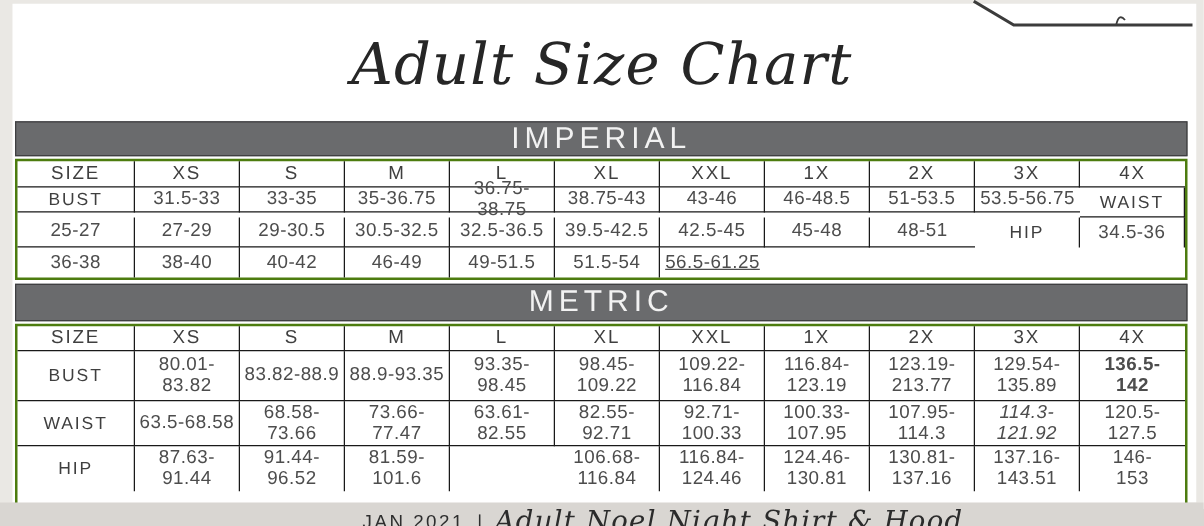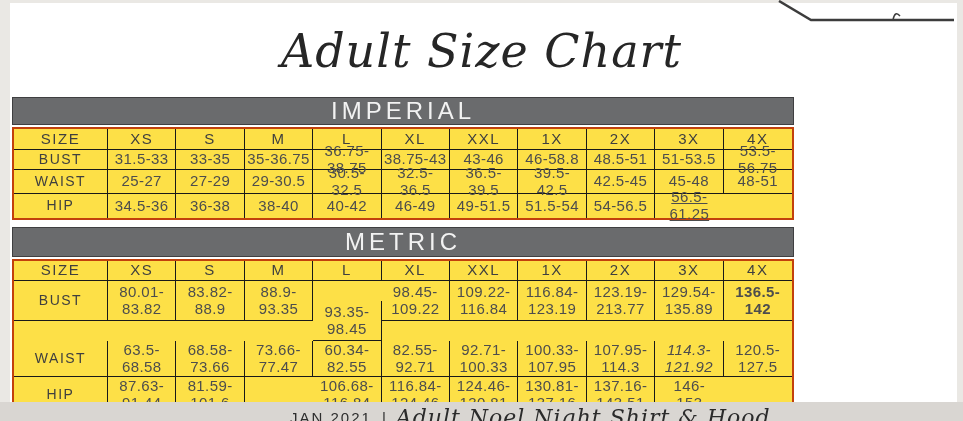--- a/index.html
+++ b/index.html
@@ -17,39 +17,39 @@
   .logo{position:absolute;top:0;right:6px;}
   .title{
     position:absolute;top:24px;left:0;width:963px;
     text-align:center;
     font-family:"DejaVu Serif",serif;
     font-style:italic;
     font-size:46px;
     color:#262626;
     letter-spacing:1px;
   }
-  .tbl{position:absolute;left:12px;width:782px;}
+  .tbl{position:absolute;left:12px;width:938px;}
   #imperial{top:97px;}
   #metric{top:227px;}
   .band{
     display:flex;align-items:center;justify-content:center;
     background:#6a6b6d;
     color:#f2f2f2;
     font-size:24px;
     letter-spacing:4px;
     font-weight:400;
     margin-bottom:2px;
     box-sizing:border-box;
     border:1px solid #3f3f41;
   }
   .grid{
     display:grid;
     grid-template-columns:94px repeat(10, 1fr);
-    border:2px solid #c2410c;
-    background:#fde047;
+    border:2px solid #4d7c0f;
+    background:#ffffff;
   }
   .cell{
     display:flex;align-items:center;justify-content:center;
     border-right:1.5px solid #191919;
     border-bottom:1.5px solid #191919;
     box-sizing:border-box;
     text-align:center;
     font-size:15px;
     color:#4d4d4d;
     letter-spacing:0.4px;
@@ -111,44 +111,41 @@
       <div class="cell hdr" style="height: 21px;">2X</div>
       <div class="cell hdr" style="height: 21px;">3X</div>
       <div class="cell hdr last-col" style="height: 21px;">4X</div>
       <div class="cell lbl" style="height: 20px;">BUST</div>
       <div class="cell val" style="height: 20px;">31.5-33</div>
       <div class="cell val" style="height: 20px;">33-35</div>
       <div class="cell val" style="height: 20px;">35-36.75</div>
       <div class="cell val" style="height: 20px;">36.75-38.75</div>
       <div class="cell val" style="height: 20px;">38.75-43</div>
       <div class="cell val" style="height: 20px;">43-46</div>
-      <div class="cell val" style="height: 20px;">46-58.8</div>
-      <div class="cell val" style="height: 20px;">48.5-51</div>
+      <div class="cell val" style="height: 20px;">46-48.5</div>
       <div class="cell val" style="height: 20px;">51-53.5</div>
       <div class="cell val last-col" style="height: 20px;">53.5-56.75</div>
       <div class="cell lbl" style="height: 24px;">WAIST</div>
       <div class="cell val" style="height: 24px;">25-27</div>
       <div class="cell val" style="height: 24px;">27-29</div>
       <div class="cell val" style="height: 24px;">29-30.5</div>
       <div class="cell val" style="height: 24px;">30.5-32.5</div>
       <div class="cell val" style="height: 24px;">32.5-36.5</div>
-      <div class="cell val" style="height: 24px;">36.5-39.5</div>
       <div class="cell val" style="height: 24px;">39.5-42.5</div>
       <div class="cell val" style="height: 24px;">42.5-45</div>
       <div class="cell val" style="height: 24px;">45-48</div>
       <div class="cell val last-col" style="height: 24px;">48-51</div>
       <div class="cell lbl last-row" style="height: 24px;">HIP</div>
       <div class="cell val last-row" style="height: 24px;">34.5-36</div>
       <div class="cell val last-row" style="height: 24px;">36-38</div>
       <div class="cell val last-row" style="height: 24px;">38-40</div>
       <div class="cell val last-row" style="height: 24px;">40-42</div>
       <div class="cell val last-row" style="height: 24px;">46-49</div>
       <div class="cell val last-row" style="height: 24px;">49-51.5</div>
       <div class="cell val last-row" style="height: 24px;">51.5-54</div>
-      <div class="cell val last-row" style="height: 24px;">54-56.5</div>
       <div class="cell val last-col last-row" style="height: 24px; text-decoration: underline;">56.5-61.25</div>
     </div>
   </section>
 <section class="tbl" id="metric">
     <div class="band" style="height: 30px;">METRIC</div>
     <div class="grid">
       <div class="cell hdr" style="height: 20px;">SIZE</div>
       <div class="cell hdr" style="height: 20px;">XS</div>
       <div class="cell hdr" style="height: 20px;">S</div>
       <div class="cell hdr" style="height: 20px;">M</div>
@@ -156,50 +153,51 @@
       <div class="cell hdr" style="height: 20px;">XL</div>
       <div class="cell hdr" style="height: 20px;">XXL</div>
       <div class="cell hdr" style="height: 20px;">1X</div>
       <div class="cell hdr" style="height: 20px;">2X</div>
       <div class="cell hdr" style="height: 20px;">3X</div>
       <div class="cell hdr last-col" style="height: 20px;">4X</div>
       <div class="cell lbl" style="height: 40px;">BUST</div>
       <div class="cell val" style="height: 40px;">80.01-83.82</div>
       <div class="cell val" style="height: 40px;">83.82-88.9</div>
       <div class="cell val" style="height: 40px;">88.9-93.35</div>
-      <div class="cell val" style="height: 40px; margin-top: 20px;">93.35-
+      <div class="cell val" style="height: 40px;">93.35-
 98.45</div>
       <div class="cell val" style="height: 40px;">98.45-
 109.22</div>
       <div class="cell val" style="height: 40px;">109.22-
 116.84</div>
       <div class="cell val" style="height: 40px;">116.84-
 123.19</div>
       <div class="cell val" style="height: 40px;">123.19-
 213.77</div>
       <div class="cell val" style="height: 40px;">129.54-
 135.89</div>
       <div class="cell val last-col" style="height: 40px; font-weight: bold;">136.5-
 142</div>
       <div class="cell lbl" style="height: 36px;">WAIST</div>
       <div class="cell val" style="height: 36px;">63.5-68.58</div>
       <div class="cell val" style="height: 36px;">68.58-
 73.66</div>
       <div class="cell val" style="height: 36px;">73.66-77.47</div>
-      <div class="cell val" style="height: 36px;">60.34-82.55</div>
+      <div class="cell val" style="height: 36px;">63.61-82.55</div>
       <div class="cell val" style="height: 36px;">82.55-92.71</div>
       <div class="cell val" style="height: 36px;">92.71-
 100.33</div>
       <div class="cell val" style="height: 36px;">100.33-
 107.95</div>
       <div class="cell val" style="height: 36px;">107.95-114.3</div>
       <div class="cell val" style="height: 36px; font-style: italic;">114.3-121.92</div>
       <div class="cell val last-col" style="height: 36px;">120.5-127.5</div>
       <div class="cell lbl last-row" style="height: 36px;">HIP</div>
       <div class="cell val last-row" style="height: 36px;">87.63-91.44</div>
+      <div class="cell val last-row" style="height: 36px;">91.44-96.52</div>
       <div class="cell val last-row" style="height: 36px;">81.59-101.6</div>
       <div class="cell val last-row" style="height: 36px; margin-top: 48px;">101.6-
 106.68</div>
       <div class="cell val last-row" style="height: 36px;">106.68-
 116.84</div>
       <div class="cell val last-row" style="height: 36px;">116.84-
 124.46</div>
       <div class="cell val last-row" style="height: 36px;">124.46-
 130.81</div>
       <div class="cell val last-row" style="height: 36px;">130.81-

